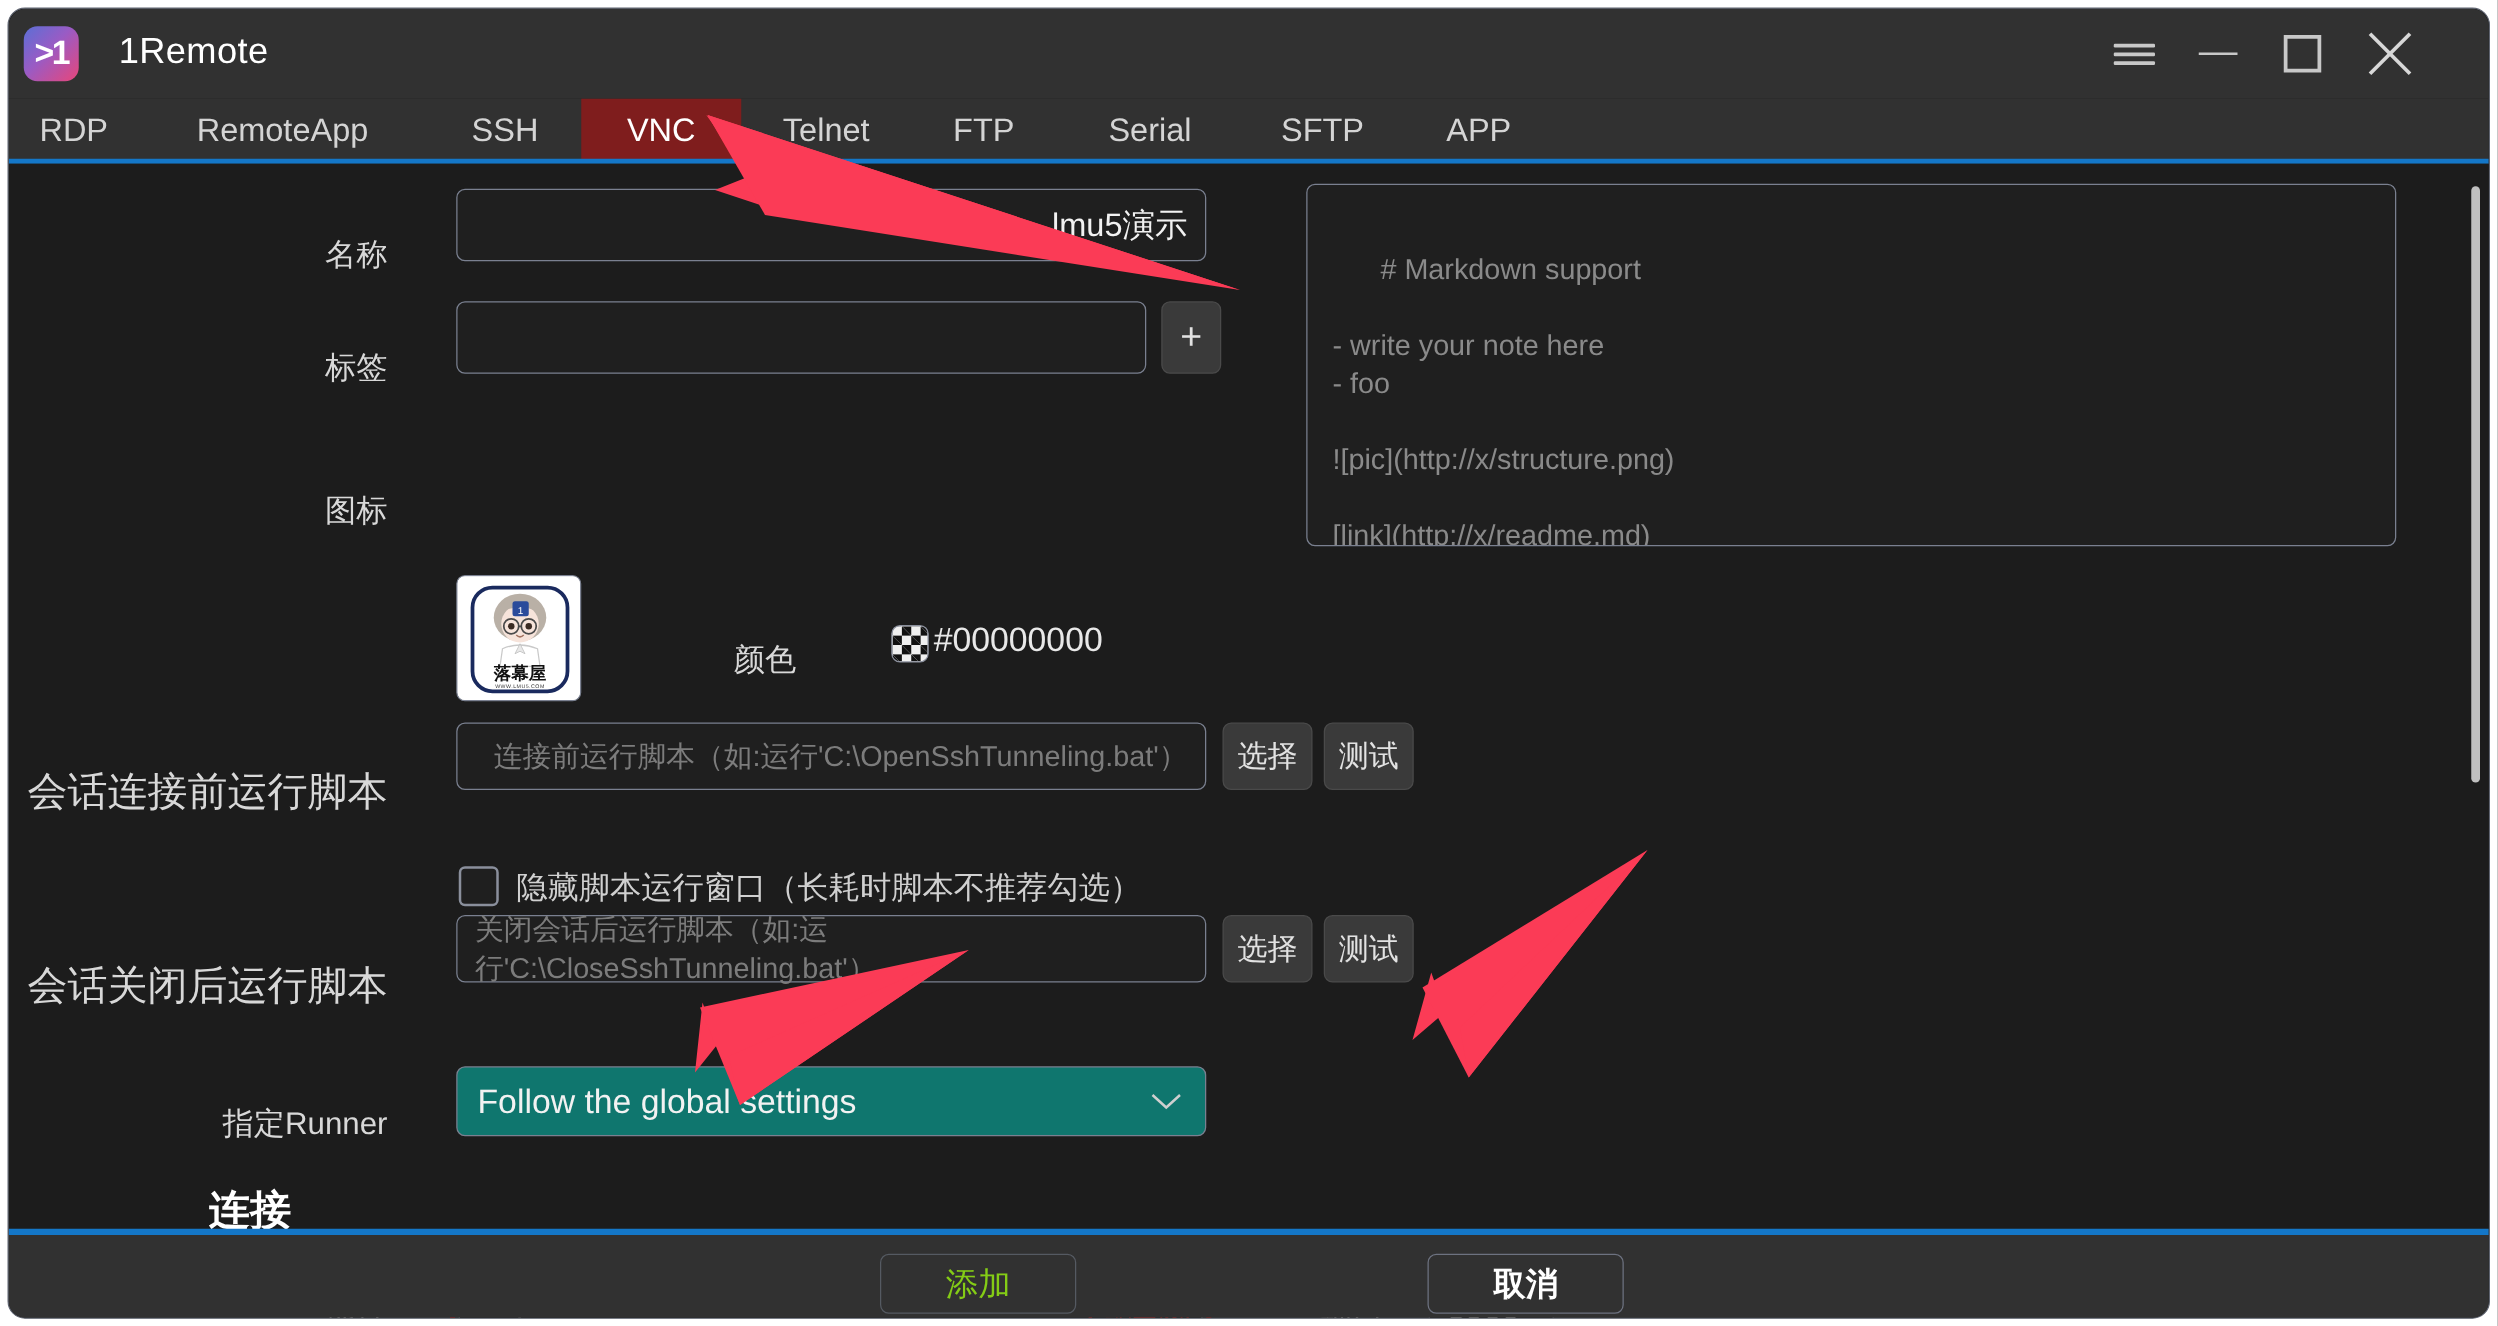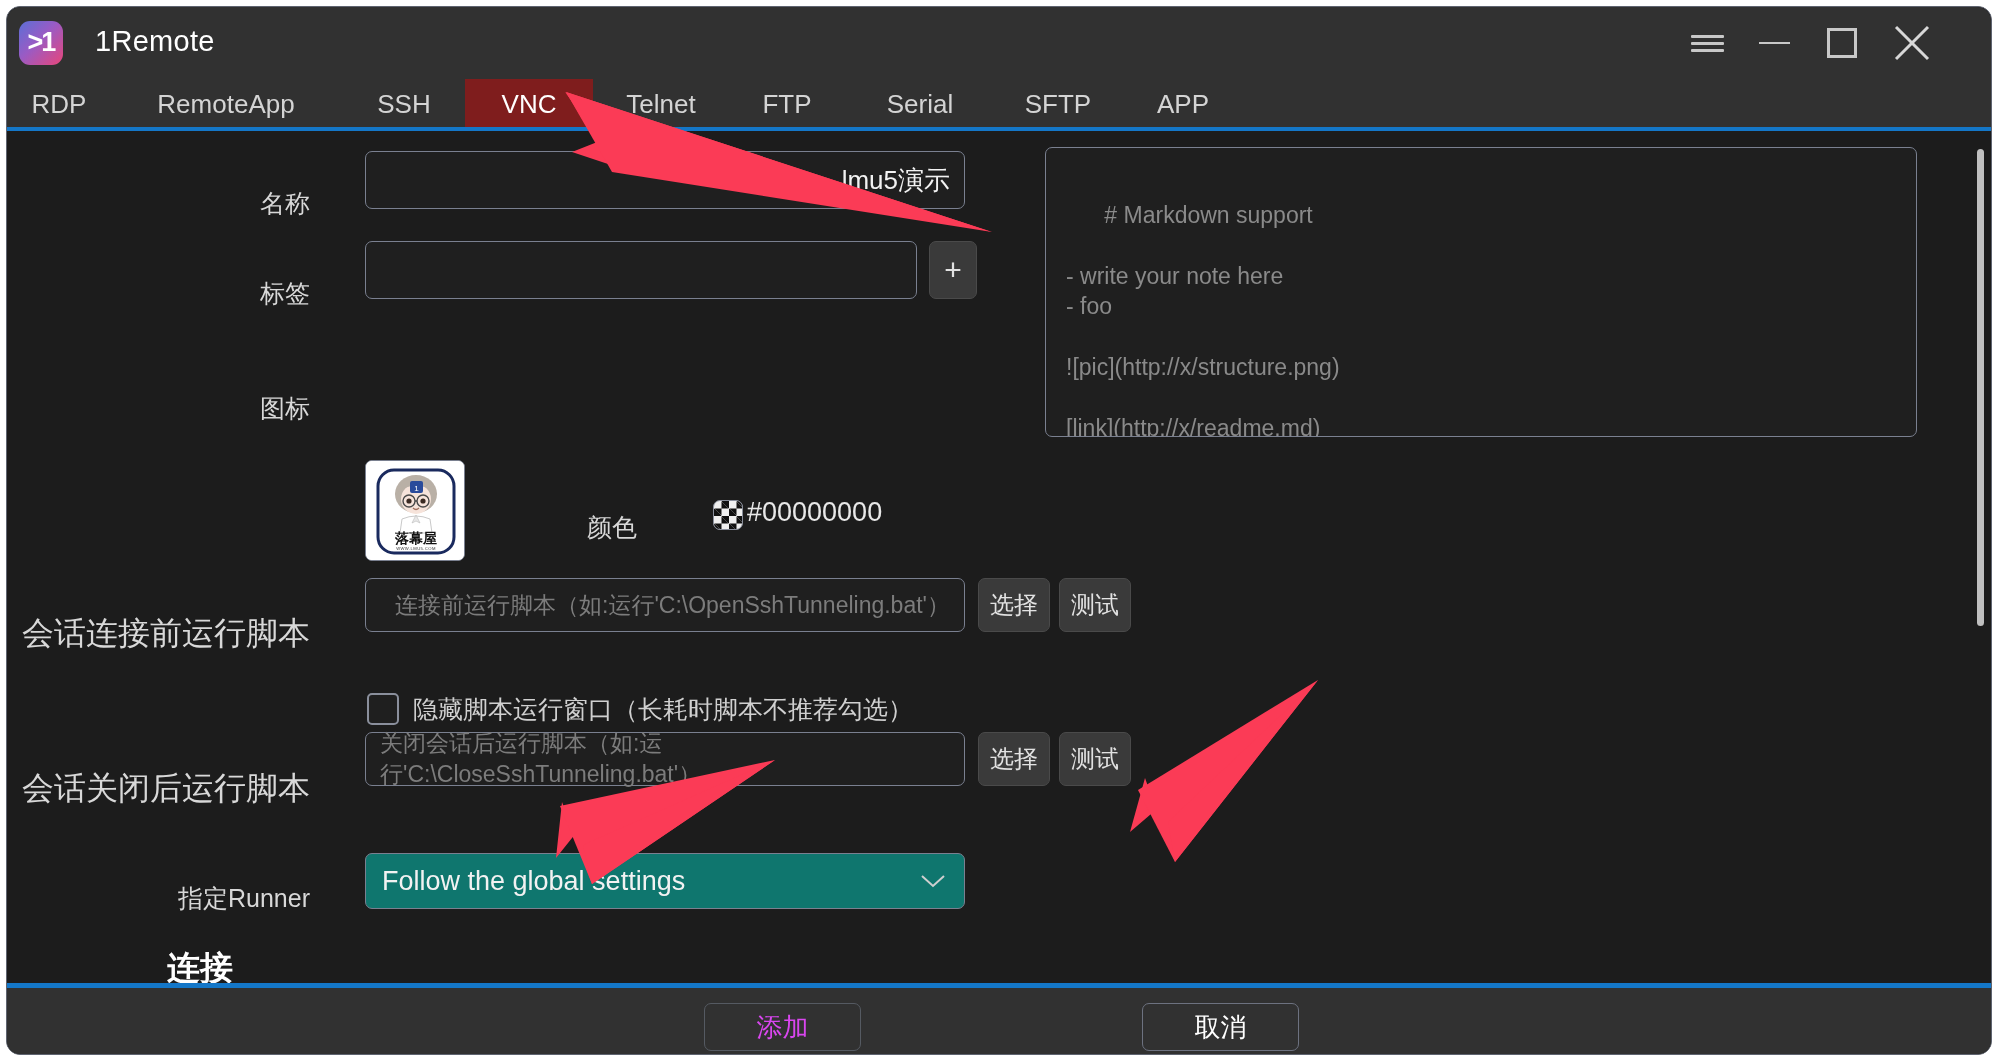--- a/index.html
+++ b/index.html
@@ -377,22 +377,22 @@
     height: 48px;
     border-radius: 7px;
     border: 1px solid #6d7280;
     background: transparent;
     display: flex;
     align-items: center;
     justify-content: center;
     font-size: 26px;
     cursor: pointer;
   }
-  #btn-add { left: 697px; width: 157px; color: #d946ef; border-color: #555a62; }
-  #btn-cancel { left: 1135px; width: 157px; color: #ffffff; }
+  #btn-add { left: 697px; width: 157px; color: #84cc16; border-color: #555a62; }
+  #btn-cancel { left: 1135px; width: 157px; color: #ffffff; font-weight: bold; }
 
   
   .arrow-overlay {
     position: absolute;
     left: 0; top: 0;
     width: 1998px;
     height: 1061px;
     pointer-events: none;
   }
 </style>

